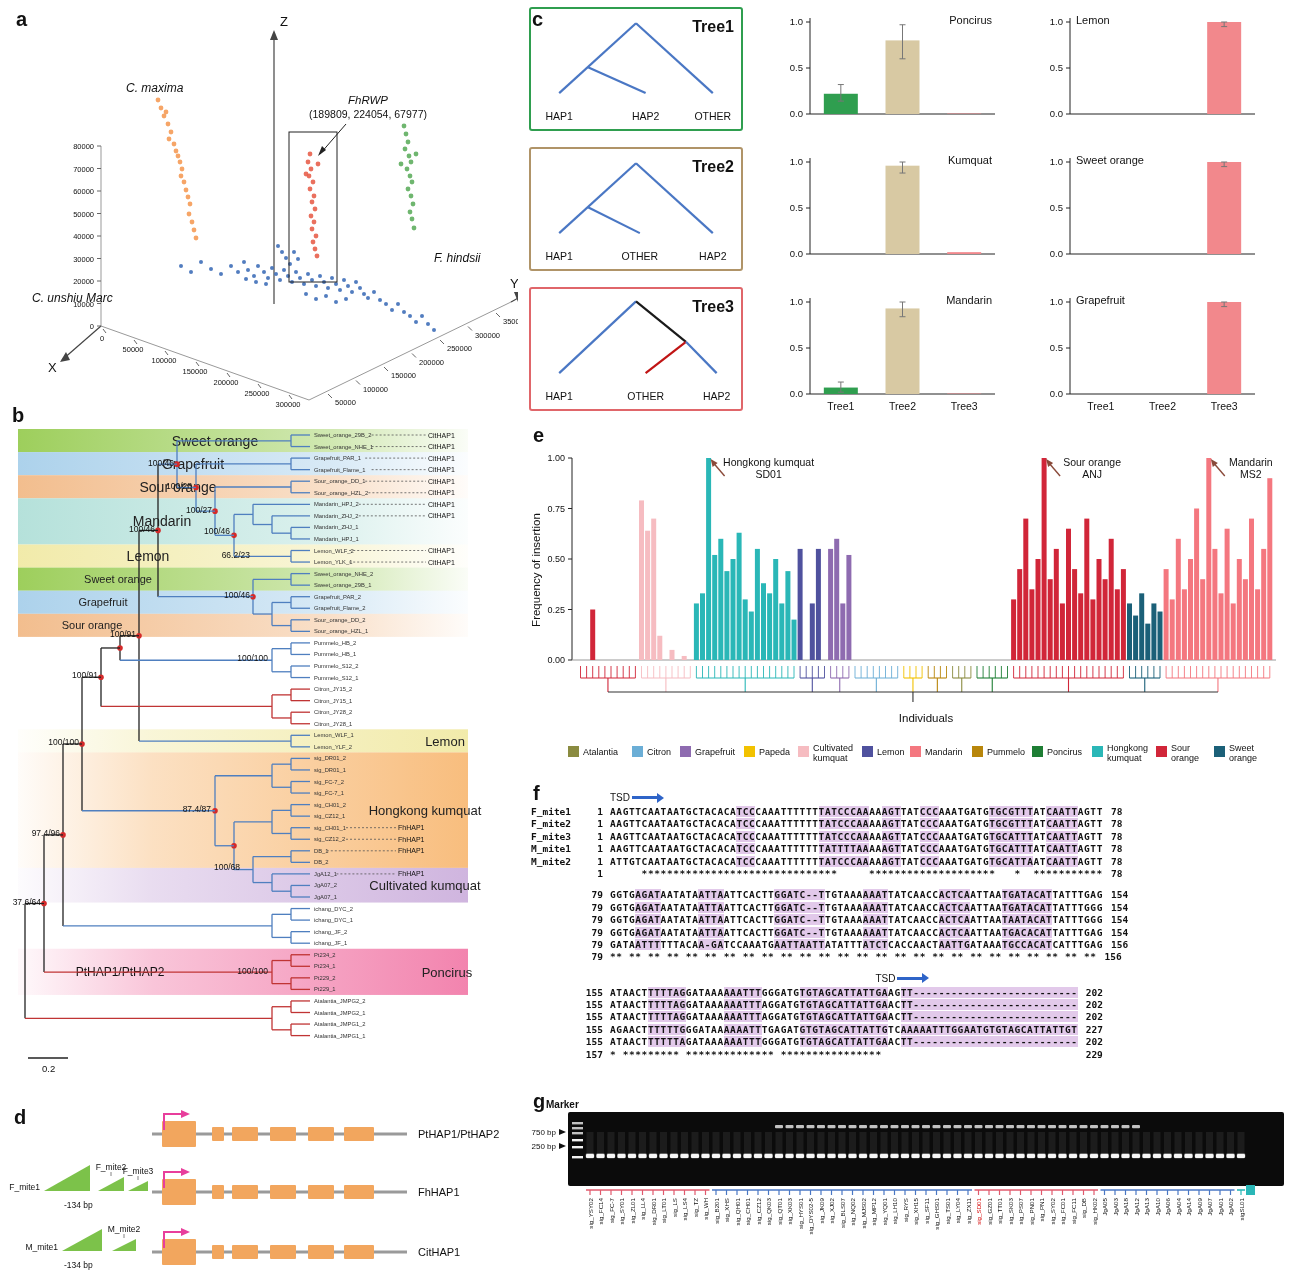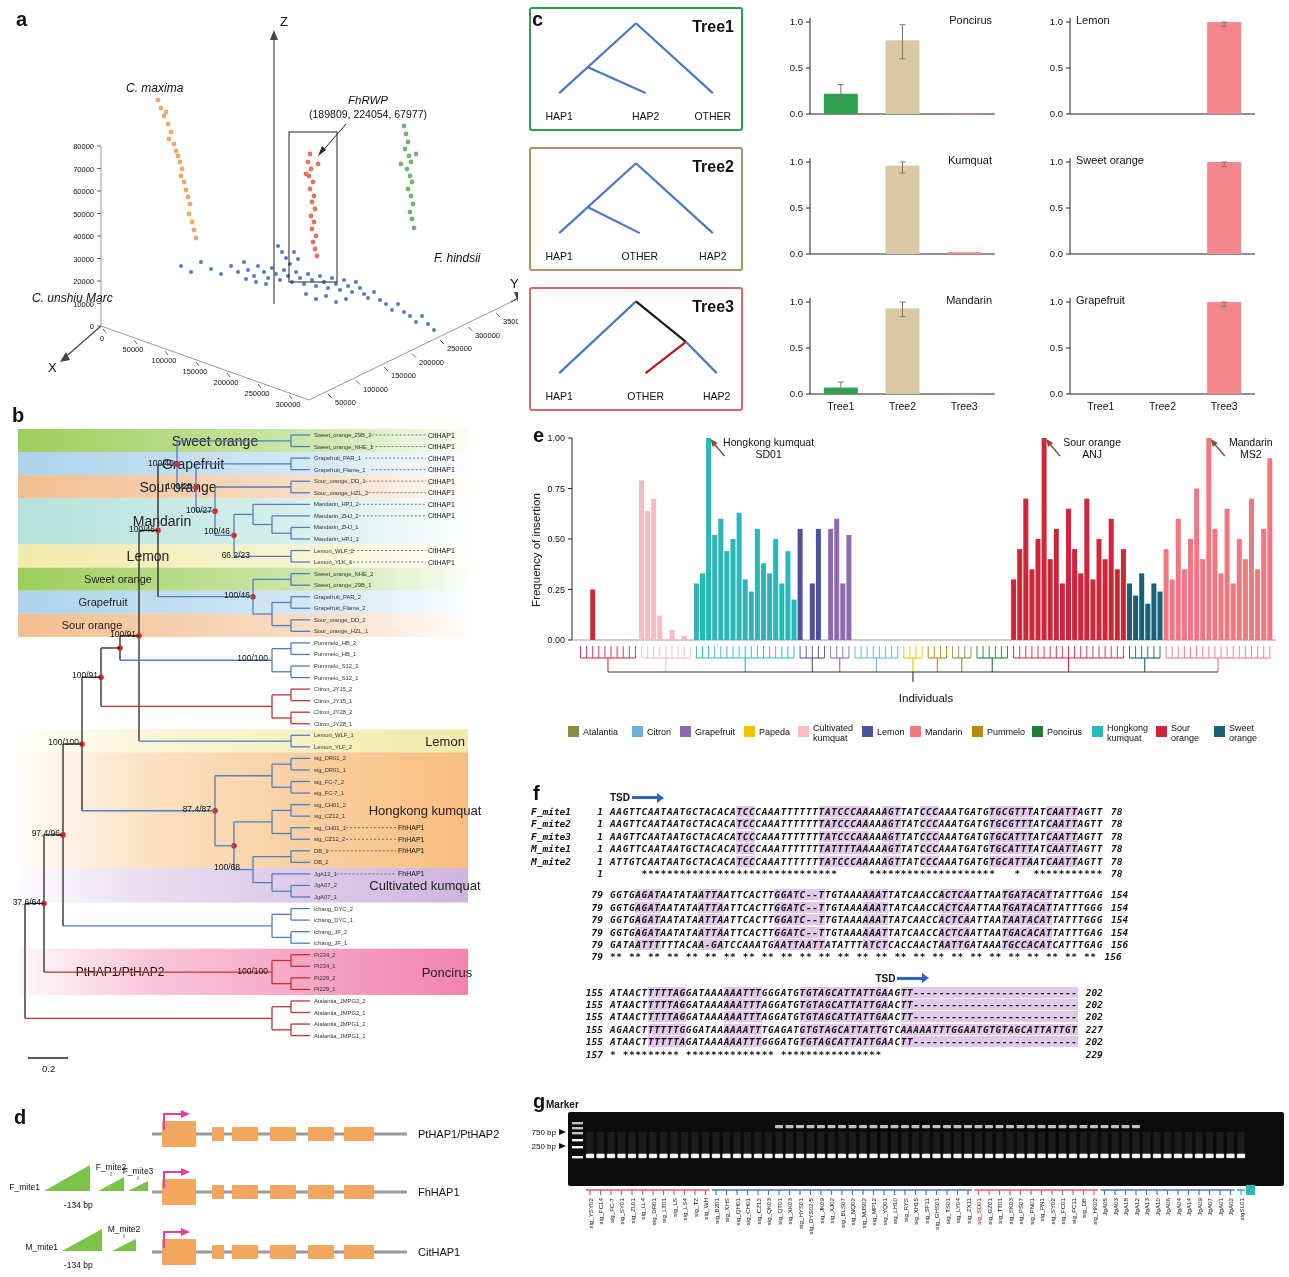--- a/index.html
+++ b/index.html
@@ -6,27 +6,27 @@
   .fig{position:relative;width:1289px;height:1277px;background:#fff;overflow:hidden;
        font-family:"Liberation Sans","DejaVu Sans",sans-serif;}
   .plabel{position:absolute;font-weight:bold;font-size:20px;color:#111;z-index:9;}
   .panel{position:absolute;}
   svg text{font-family:"Liberation Sans","DejaVu Sans",sans-serif;}
   
   .aln{position:absolute;left:531px;top:792px;width:756px;height:300px;
        font-family:"DejaVu Sans Mono",monospace;font-size:9.5px;font-weight:bold;
        line-height:12.4px;white-space:pre;color:#111;}
   .ablock{margin-bottom:9px;}
-  .arow{height:12.4px;font-style:italic;}
+  .arow{height:12.4px;}
   .aname{display:inline-block;width:46px;}
   .anum{display:inline-block;width:26px;text-align:right;padding-right:7px;}
   .aseq mark{background:#e2c9ea;color:inherit;padding:0;}
   .aseq{letter-spacing:0.6px;}
   .anum2{padding-left:8px;}
-  .tsdrow{height:14px;position:relative;font-weight:bold;}
+  .tsdrow{height:14px;position:relative;font-weight:normal;}
   .tsdtxt{color:#111;font-family:"Liberation Sans",sans-serif;font-size:10px;}
   .tsd-arrow{display:inline-block;width:26px;height:3px;background:#2e64c8;position:relative;top:-2px;margin-left:2px;}
   .tsd-arrow:after{content:"";position:absolute;right:-6px;top:-3.5px;border-left:7px solid #2e64c8;
       border-top:5px solid transparent;border-bottom:5px solid transparent;}
 </style>
 </head>
 <body>
 
 <div class="fig">
   <span class="plabel" style="left:16px;top:8px">a</span>
@@ -711,21 +711,21 @@
         <text x="211" y="394" font-size="8.5" fill="#111" text-anchor="end">87.4/87</text>
         <text x="240" y="452" font-size="8.5" fill="#111" text-anchor="end">100/68</text>
         <text x="79" y="327" font-size="8.5" fill="#111" text-anchor="end">100/100</text>
         <text x="60" y="418" font-size="8.5" fill="#111" text-anchor="end">97.4/96</text>
         <text x="41" y="487" font-size="8.5" fill="#111" text-anchor="end">37.6/64</text>
         <text x="268" y="556" font-size="8.5" fill="#111" text-anchor="end">100/100</text>
         <line x1="28" y1="640" x2="68" y2="640" stroke="#222" stroke-width="1.6"></line>
         <text x="42" y="654" font-size="9.5" fill="#111">0.2</text>
       </svg>
   </section>
-  <section class="panel" style="left:528px;top:430px">
+  <section class="panel" style="left:528px;top:450px">
     <svg id="svg-e" width="761" height="356" viewBox="0 0 761 356">
         <line x1="44" y1="8" x2="44" y2="210" stroke="#222" stroke-width="1"></line>
         <line x1="44" y1="210" x2="748" y2="210" stroke="#999" stroke-width="1"></line>
         <line x1="40" y1="8" x2="44" y2="8" stroke="#222" stroke-width="1"></line>
         <text x="37" y="11" font-size="9" fill="#111" text-anchor="end">1.00</text>
         <line x1="40" y1="58.5" x2="44" y2="58.5" stroke="#222" stroke-width="1"></line>
         <text x="37" y="61.5" font-size="9" fill="#111" text-anchor="end">0.75</text>
         <line x1="40" y1="109" x2="44" y2="109" stroke="#222" stroke-width="1"></line>
         <text x="37" y="112" font-size="9" fill="#111" text-anchor="end">0.50</text>
         <line x1="40" y1="159.5" x2="44" y2="159.5" stroke="#222" stroke-width="1"></line>

